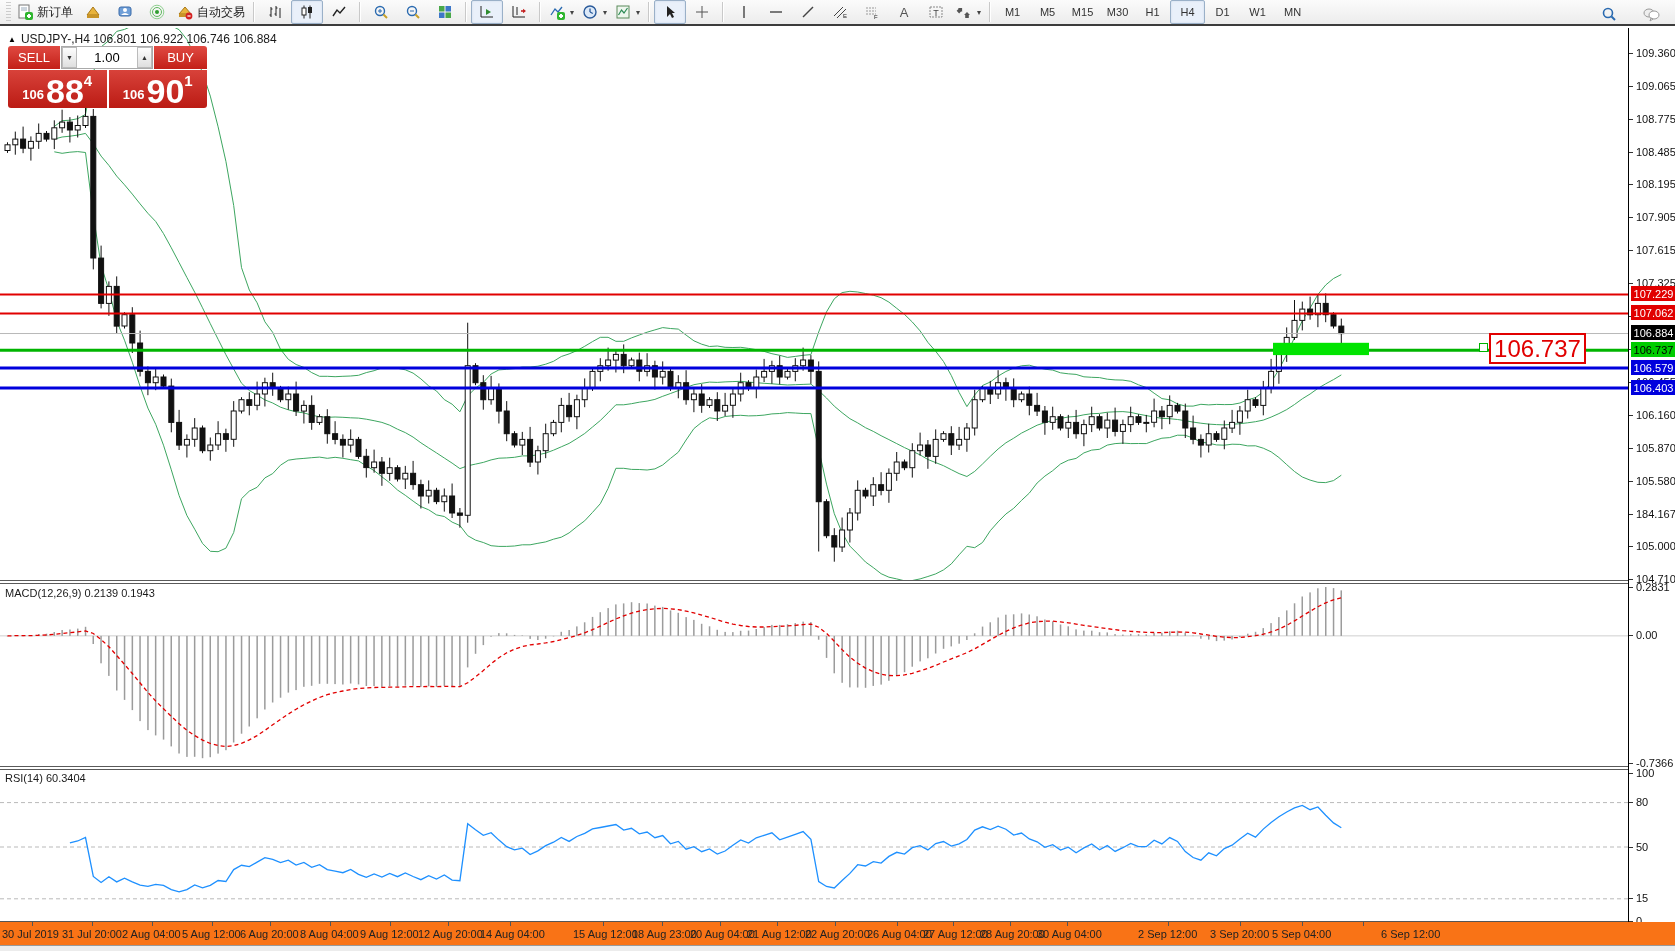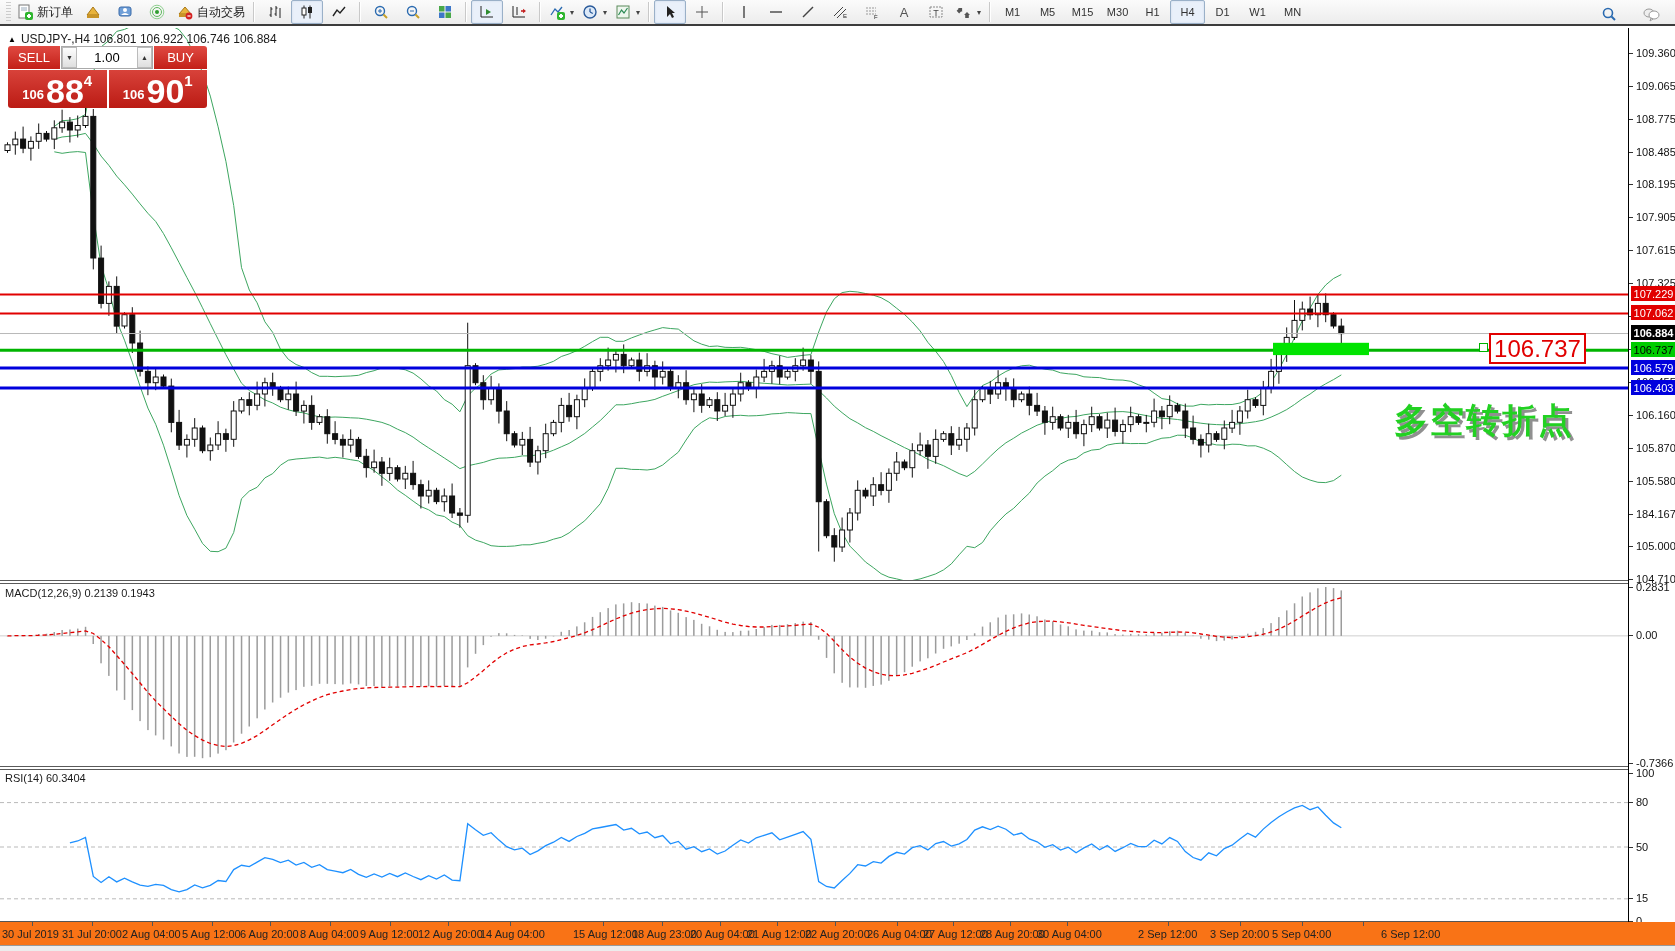--- a/index.html
+++ b/index.html
@@ -946,21 +946,21 @@
       <div class="ptickdash" style="top: 745px;"></div>
       <div class="ptick" style="top: 739px;">100</div>
       <div class="ptickdash" style="top: 774px;"></div>
       <div class="ptick" style="top: 768px;">80</div>
       <div class="ptickdash" style="top: 819px;"></div>
       <div class="ptick" style="top: 813px;">50</div>
       <div class="ptickdash" style="top: 870px;"></div>
       <div class="ptick" style="top: 864px;">15</div>
       <div class="ptickdash" style="top: 893px;"></div>
       <div class="ptick" style="top: 887px;">0</div>
-      <div class="pbadge" style="top: 297px; background: rgb(0, 0, 0); color: rgb(255, 255, 255); font-weight: bold;">106.884</div>
+      <div class="pbadge" style="top: 297px; background: rgb(0, 0, 0); color: rgb(255, 255, 255);">106.884</div>
       <div class="pbadge" style="top: 258px; background: rgb(225, 0, 0); color: rgb(255, 255, 255);">107.229</div>
       <div class="pbadge" style="top: 277px; background: rgb(225, 0, 0); color: rgb(255, 255, 255);">107.062</div>
       <div class="pbadge" style="top: 314px; background: rgb(0, 204, 0); color: rgb(0, 0, 0);">106.737</div>
       <div class="pbadge" style="top: 332px; background: rgb(0, 0, 221); color: rgb(255, 255, 255);">106.579</div>
       <div class="pbadge" style="top: 352px; background: rgb(0, 0, 221); color: rgb(255, 255, 255);">106.403</div>
     </div>
 
   <div id="time-axis">
       <div class="tlabel" style="left: 2px;">30 Jul 2019</div>
       <div style="position: absolute; left: 32px; top: 0px; width: 1px; height: 4px; background: rgb(85, 85, 85);"></div>
@@ -1004,15 +1004,14 @@
       <div style="position: absolute; left: 1240px; top: 0px; width: 1px; height: 4px; background: rgb(85, 85, 85);"></div>
       <div class="tlabel" style="left: 1272px;">5 Sep 04:00</div>
       <div style="position: absolute; left: 1302px; top: 0px; width: 1px; height: 4px; background: rgb(85, 85, 85);"></div>
       <div class="tlabel" style="left: 1333px; padding-left: 48px;">6 Sep 12:00</div>
       <div style="position: absolute; left: 1363px; top: 0px; width: 1px; height: 4px; background: rgb(85, 85, 85);"></div>
     </div>
   <div id="bottom-strip"></div>
 
   <div id="callout-marker"></div>
   <div id="callout">106.737</div>
-  <div id="annotation">多空转折点</div>
 
 </div>
 
 </body></html>

